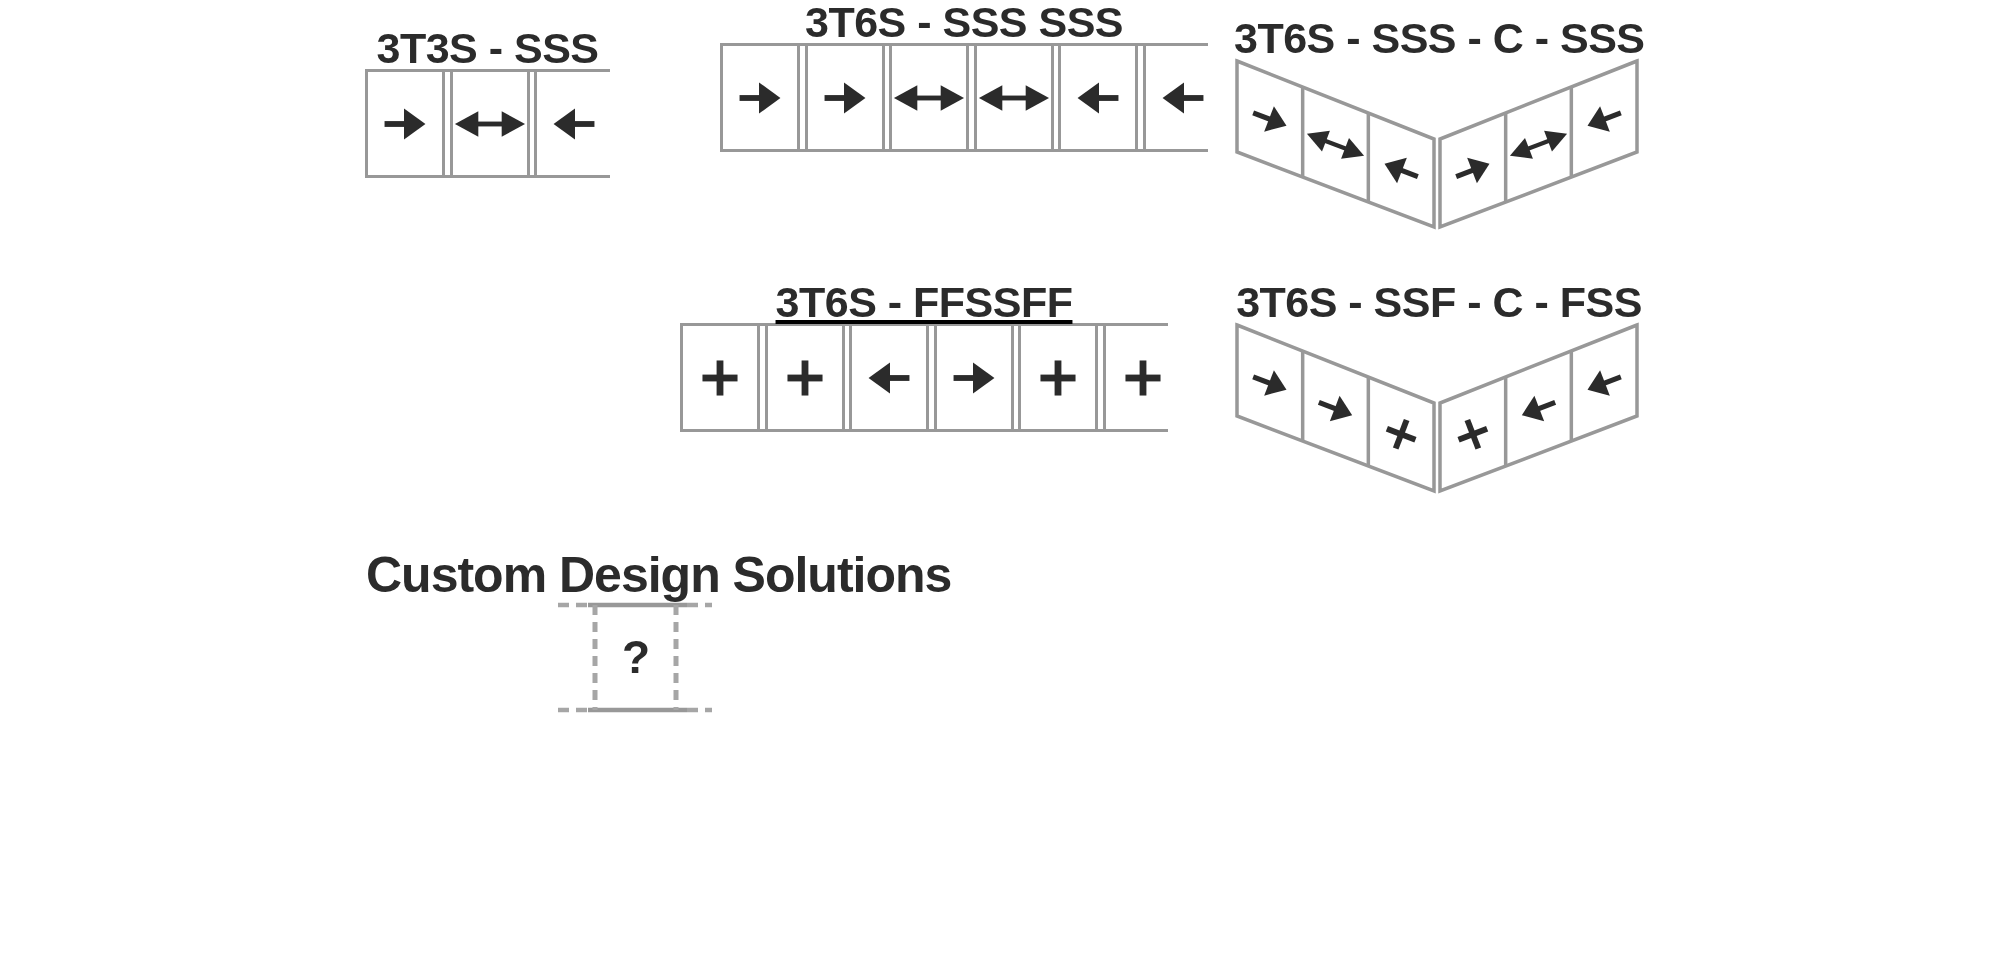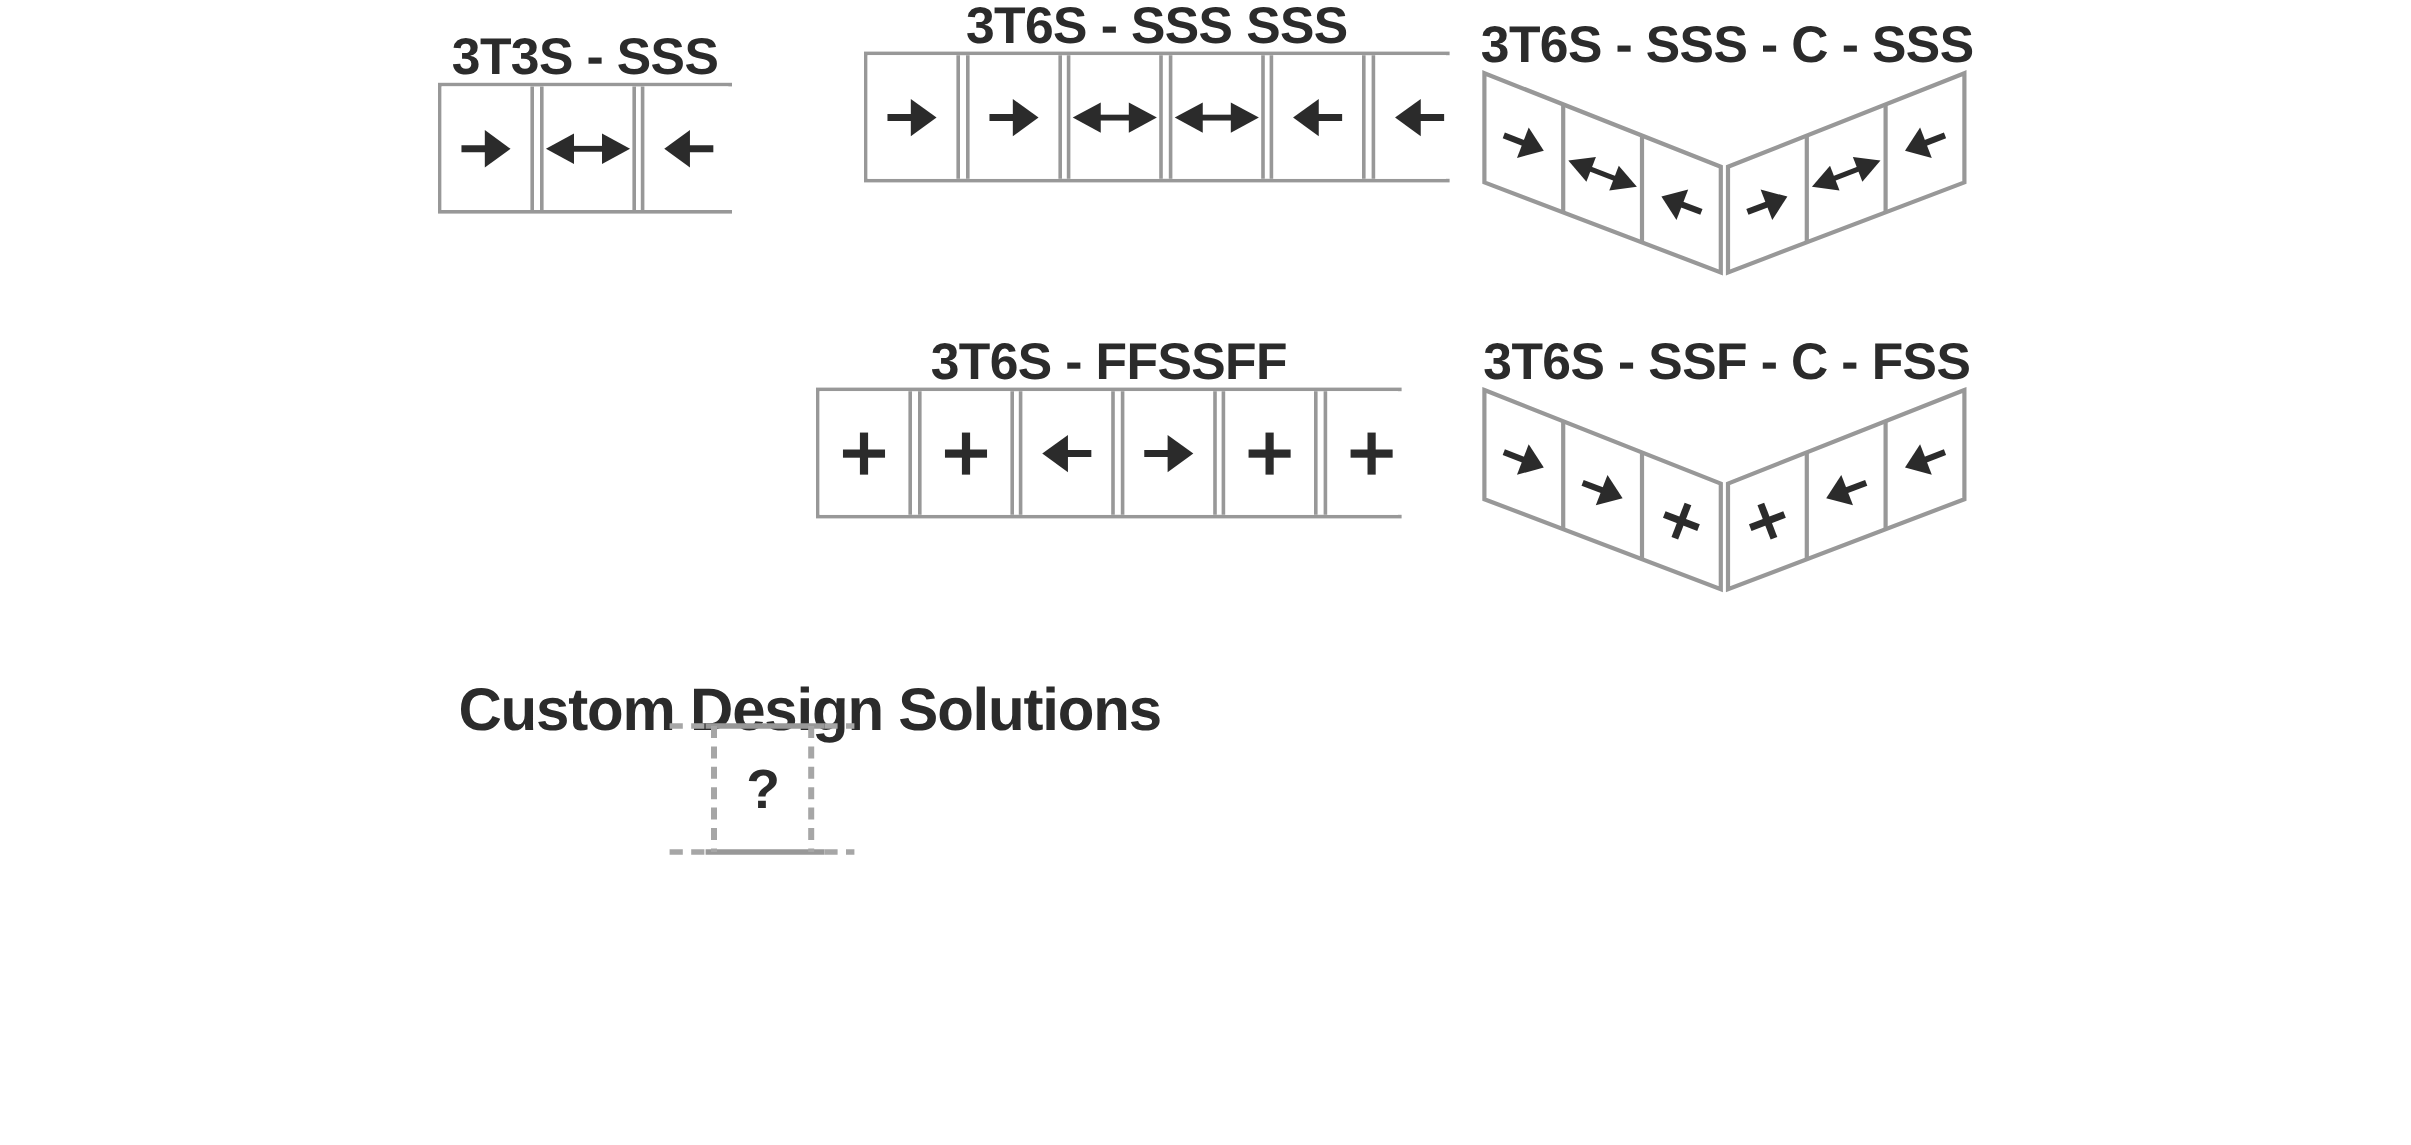--- a/index.html
+++ b/index.html
@@ -37,21 +37,21 @@
     border-right:3.5px solid #989898;
     margin:0 2.25px;
     background:#ffffff;
   }
   .fpanel:first-child{border-left:none;margin-left:0;}
   .fpanel:last-child{border-right:none;margin-right:0;}
   .cwrap{margin-top:-2px;}
   .custom-title{
     position:absolute;
     left:366px;top:547px;
-    margin:16px;
+    margin:0;
     font-size:50px;
     line-height:56px;
     font-weight:bold;
     letter-spacing:-1px;
     color:#2b2b2b;
     white-space:nowrap;
   }
   .custom-box{position:absolute;left:550px;top:595px;width:170px;height:130px;}
   svg{display:block;}
 </style>
@@ -185,21 +185,21 @@
             <g transform="translate(370.1666666666667 62.25) rotate(-21) scale(0.85)">
               <path d="M 21 -3 L -2 -3 L -2 3 L 21 3 Z" fill="#2b2b2b"></path>
               <path d="M 1 -16 L -21 0 L 1 16 Z" fill="#2b2b2b"></path>
             </g>
           </g>
         </svg>
       </div>
   </section>
 
 
-  <section class="diagram" style="left:680px;top:280px;width:488px;">
+  <section class="diagram" style="left:680px;top:280px;width:488px;text-decoration:underline;">
     <div class="dtitle">3T6S - FFSSFF</div>
     <div class="fbox">
         <div class="fpanel">
           <svg viewBox="-38 -19 76 38" width="74" height="38">
             <g>
               <rect x="-18" y="-3.5" width="36" height="7" fill="#2b2b2b"></rect>
               <rect x="-3.5" y="-18" width="7" height="36" fill="#2b2b2b"></rect>
             </g>
           </svg>
         </div>

